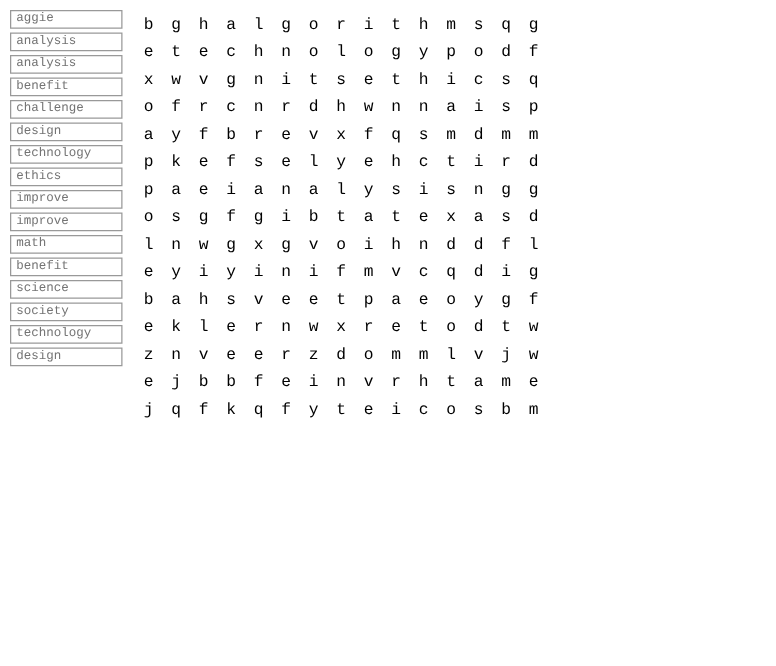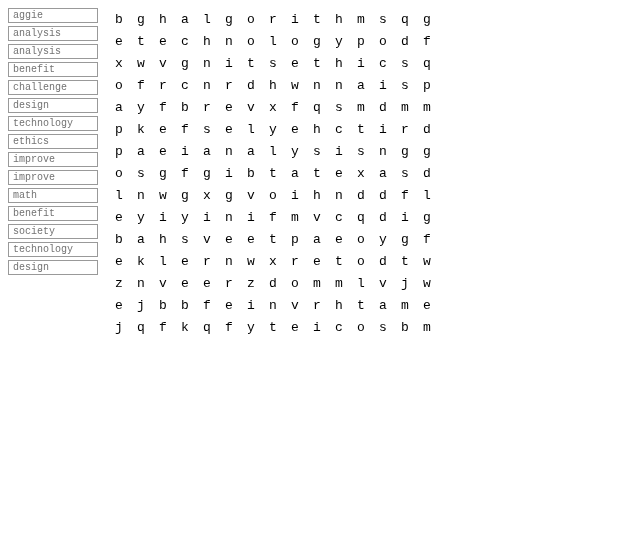--- a/index.html
+++ b/index.html
@@ -60,20 +60,21 @@
     <div class="word-item">analysis</div>
     <div class="word-item">benefit</div>
     <div class="word-item">challenge</div>
     <div class="word-item">design</div>
     <div class="word-item">technology</div>
     <div class="word-item">ethics</div>
     <div class="word-item">improve</div>
     <div class="word-item">improve</div>
     <div class="word-item">math</div>
     <div class="word-item">benefit</div>
+    <div class="word-item">science</div>
     <div class="word-item">society</div>
     <div class="word-item">technology</div>
     <div class="word-item">design</div>
   </div>
 
 <div id="grid-area">
     <div class="grid-row">
       <div class="grid-cell">b</div>
       <div class="grid-cell">g</div>
       <div class="grid-cell">h</div>

